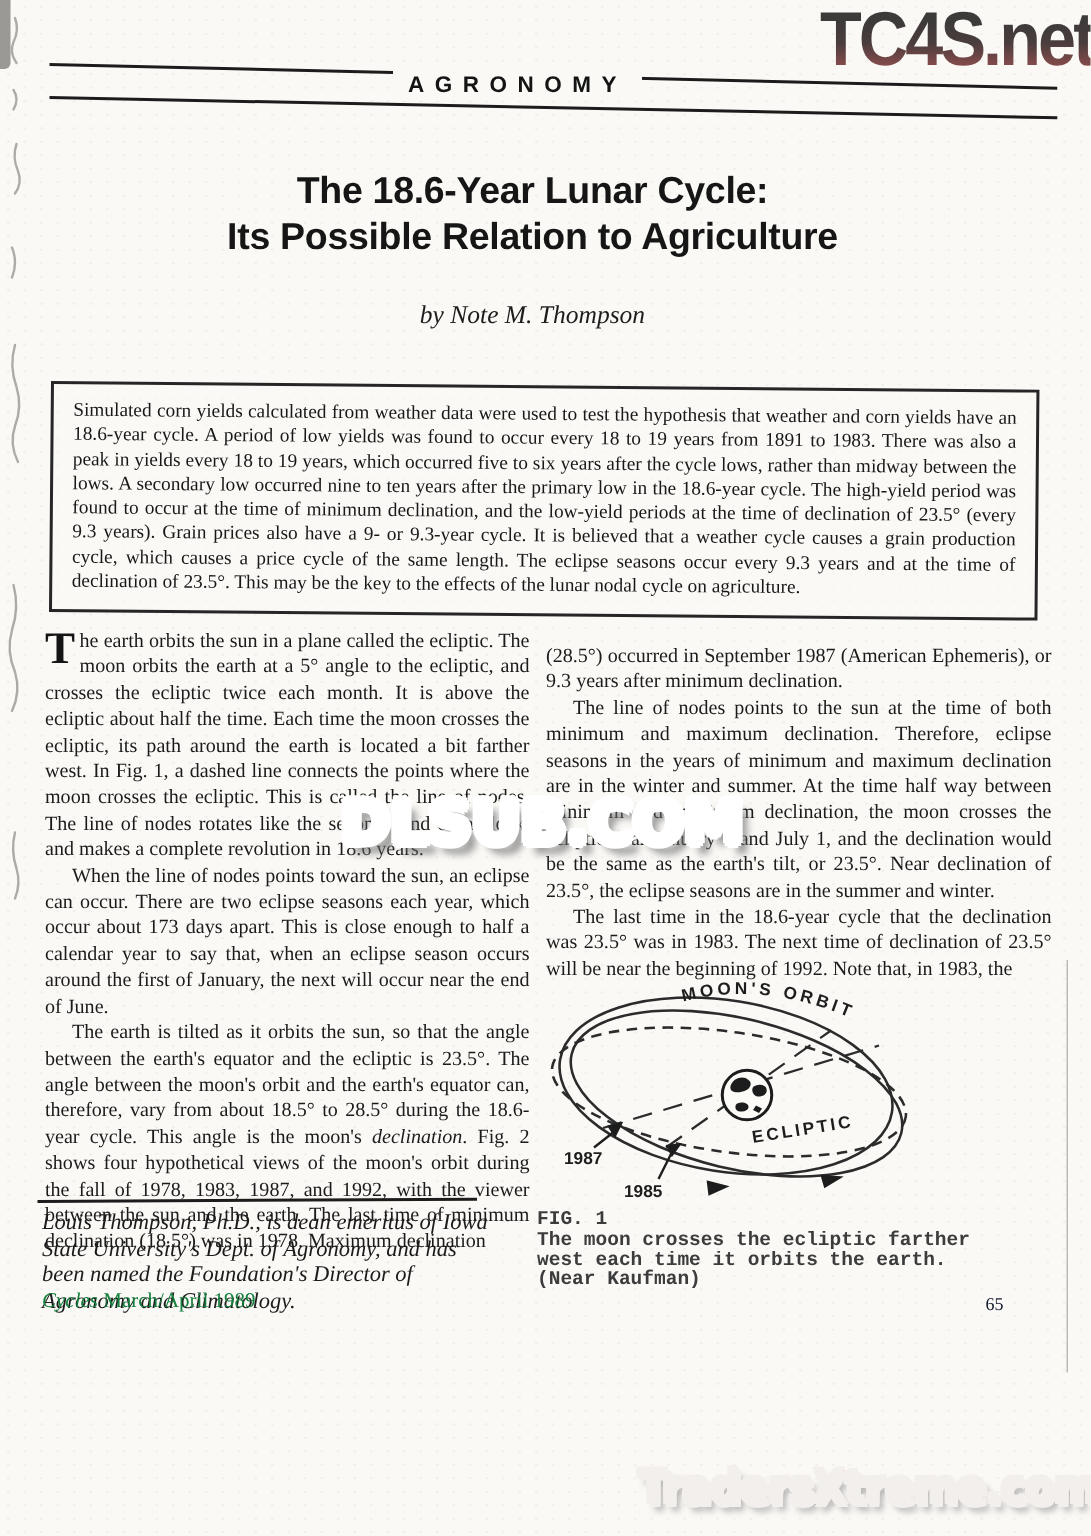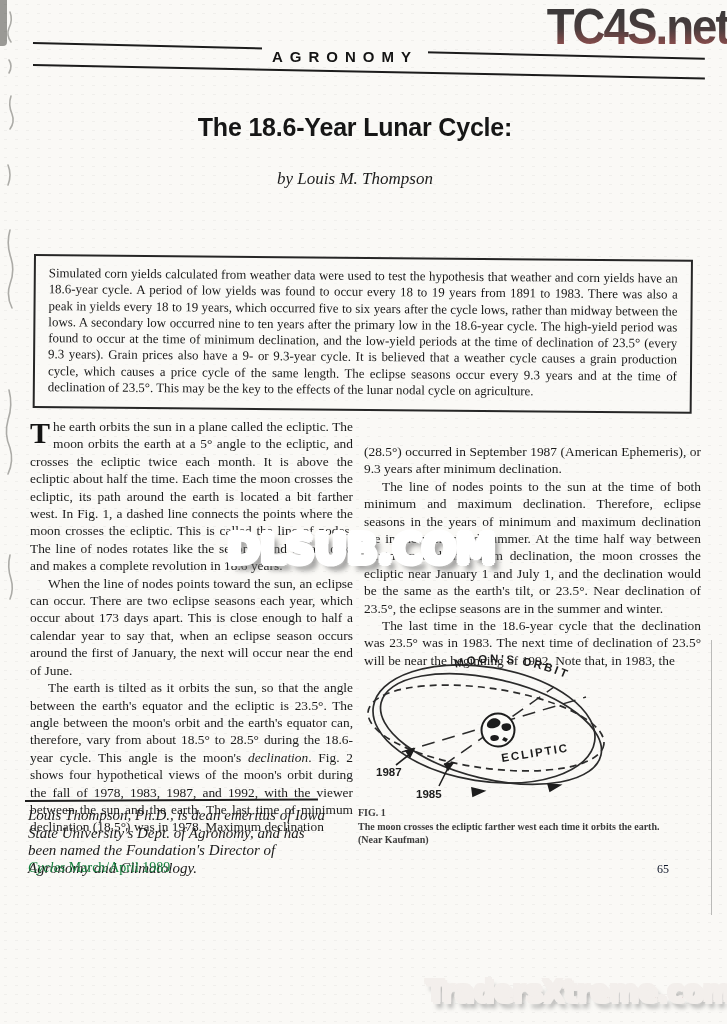--- a/index.html
+++ b/index.html
@@ -37,35 +37,35 @@
     border:2px solid #262626;padding:9px 13px 11px 13px;
     transform:rotate(0.5deg);transform-origin:left top;
     background:rgba(250,249,246,0.6);
   }
   .abstract-text{
     font-size:12.9px;line-height:16.3px;text-align:justify;color:#181818;
   }
   
   .col{position:absolute;z-index:2;font-size:13.4px;line-height:17.4px;text-align:justify;color:#1b1b1b;}
   .col-left{left:30px;top:418px;width:323px;}
-  .col-right{left:364px;top:443px;width:337px;}
+  .col-right{left:364px;top:428px;width:337px;}
   .para{margin:0 0 0 0;}
   .para + .para{text-indent:18px;}
   .col-right .para-first{text-indent:0;}
   .col-right .para + .para{text-indent:18px;}
   .dropcap{
     float:left;font-size:30px;line-height:25px;font-weight:700;
     padding:2px 3px 0 0;color:#141414;
   }
   .ital{font-style:italic;}
   
   .figure{position:absolute;left:356px;top:642px;width:352px;height:166px;z-index:2;}
   .fig-caption{
     position:absolute;left:358px;top:806px;width:318px;z-index:2;
-    font-family:Liberation Serif, serif;font-size:10px;line-height:13px;
+    font-family:Liberation Mono, monospace;font-size:13px;line-height:13px;
     font-weight:700;color:#3c3c3c;
   }
   .fig-tag{display:block;margin-bottom:1px;}
   
   .footnote-rule{left:25px;top:800px;width:293px;transform:rotate(-0.3deg);}
   .footnote{
     position:absolute;left:28px;top:807px;width:302px;z-index:2;
     font-size:15px;line-height:17.6px;font-style:italic;color:#1b1b1b;text-align:left;
   }
   .footer-left{position:absolute;left:28px;top:860px;z-index:2;font-size:14px;color:#15803d;}
@@ -127,21 +127,22 @@
     <path d="M10 555 q-3 12 1 24 q3 10 -1 20"></path>
   </g>
 </svg>
 
 <div class="rule rule-top"></div>
 <div class="rule rule-bottom"></div>
 <div class="section-label">AGRONOMY</div>
 
 <div class="title-wrap">
   <div class="title-line">The 18.6-Year Lunar Cycle:</div>
-  <div class="byline">by Louis M. Thompson</div>
+  <div class="title-line">Its Possible Relation to Agriculture</div>
+  <div class="byline">by Note M. Thompson</div>
 </div>
 
 <div class="abstract-box">
   <div class="abstract-text">Simulated corn yields calculated from weather data were used to test the hypothesis that weather and corn yields have an 18.6-year cycle. A period of low yields was found to occur every 18 to 19 years from 1891 to 1983. There was also a peak in yields every 18 to 19 years, which occurred five to six years after the cycle lows, rather than midway between the lows. A secondary low occurred nine to ten years after the primary low in the 18.6-year cycle. The high-yield period was found to occur at the time of minimum declination, and the low-yield periods at the time of declination of 23.5° (every 9.3 years). Grain prices also have a 9- or 9.3-year cycle. It is believed that a weather cycle causes a grain production cycle, which causes a price cycle of the same length. The eclipse seasons occur every 9.3 years and at the time of declination of 23.5°. This may be the key to the effects of the lunar nodal cycle on agriculture.</div>
 </div>
 
 <div class="col col-left">
   <p class="para"><span class="dropcap">T</span><span>he earth orbits the sun in a plane called the ecliptic. The moon orbits the earth at a 5° angle to the ecliptic, and crosses the ecliptic twice each month. It is above the ecliptic about half the time. Each time the moon crosses the ecliptic, its path around the earth is located a bit farther west. In Fig. 1, a dashed line connects the points where the moon crosses the ecliptic. This is called the line of nodes. The line of nodes rotates like the second hand on a clock, and makes a complete revolution in 18.6 years.</span></p>
   <p class="para">When the line of nodes points toward the sun, an eclipse can occur. There are two eclipse seasons each year, which occur about 173 days apart. This is close enough to half a calendar year to say that, when an eclipse season occurs around the first of January, the next will occur near the end of June.</p>
   <p class="para"><span>The earth is tilted as it orbits the sun, so that the angle between the earth's equator and the ecliptic is 23.5°. The angle between the moon's orbit and the earth's equator can, therefore, vary from about 18.5° to 28.5° during the 18.6-year cycle. This angle is the moon's </span><span class="ital">declination</span><span>. Fig. 2 shows four hypothetical views of the moon's orbit during the fall of 1978, 1983, 1987, and 1992, with the viewer between the sun and the earth. The last time of minimum declination (18.5°) was in 1978. Maximum declination</span></p>

